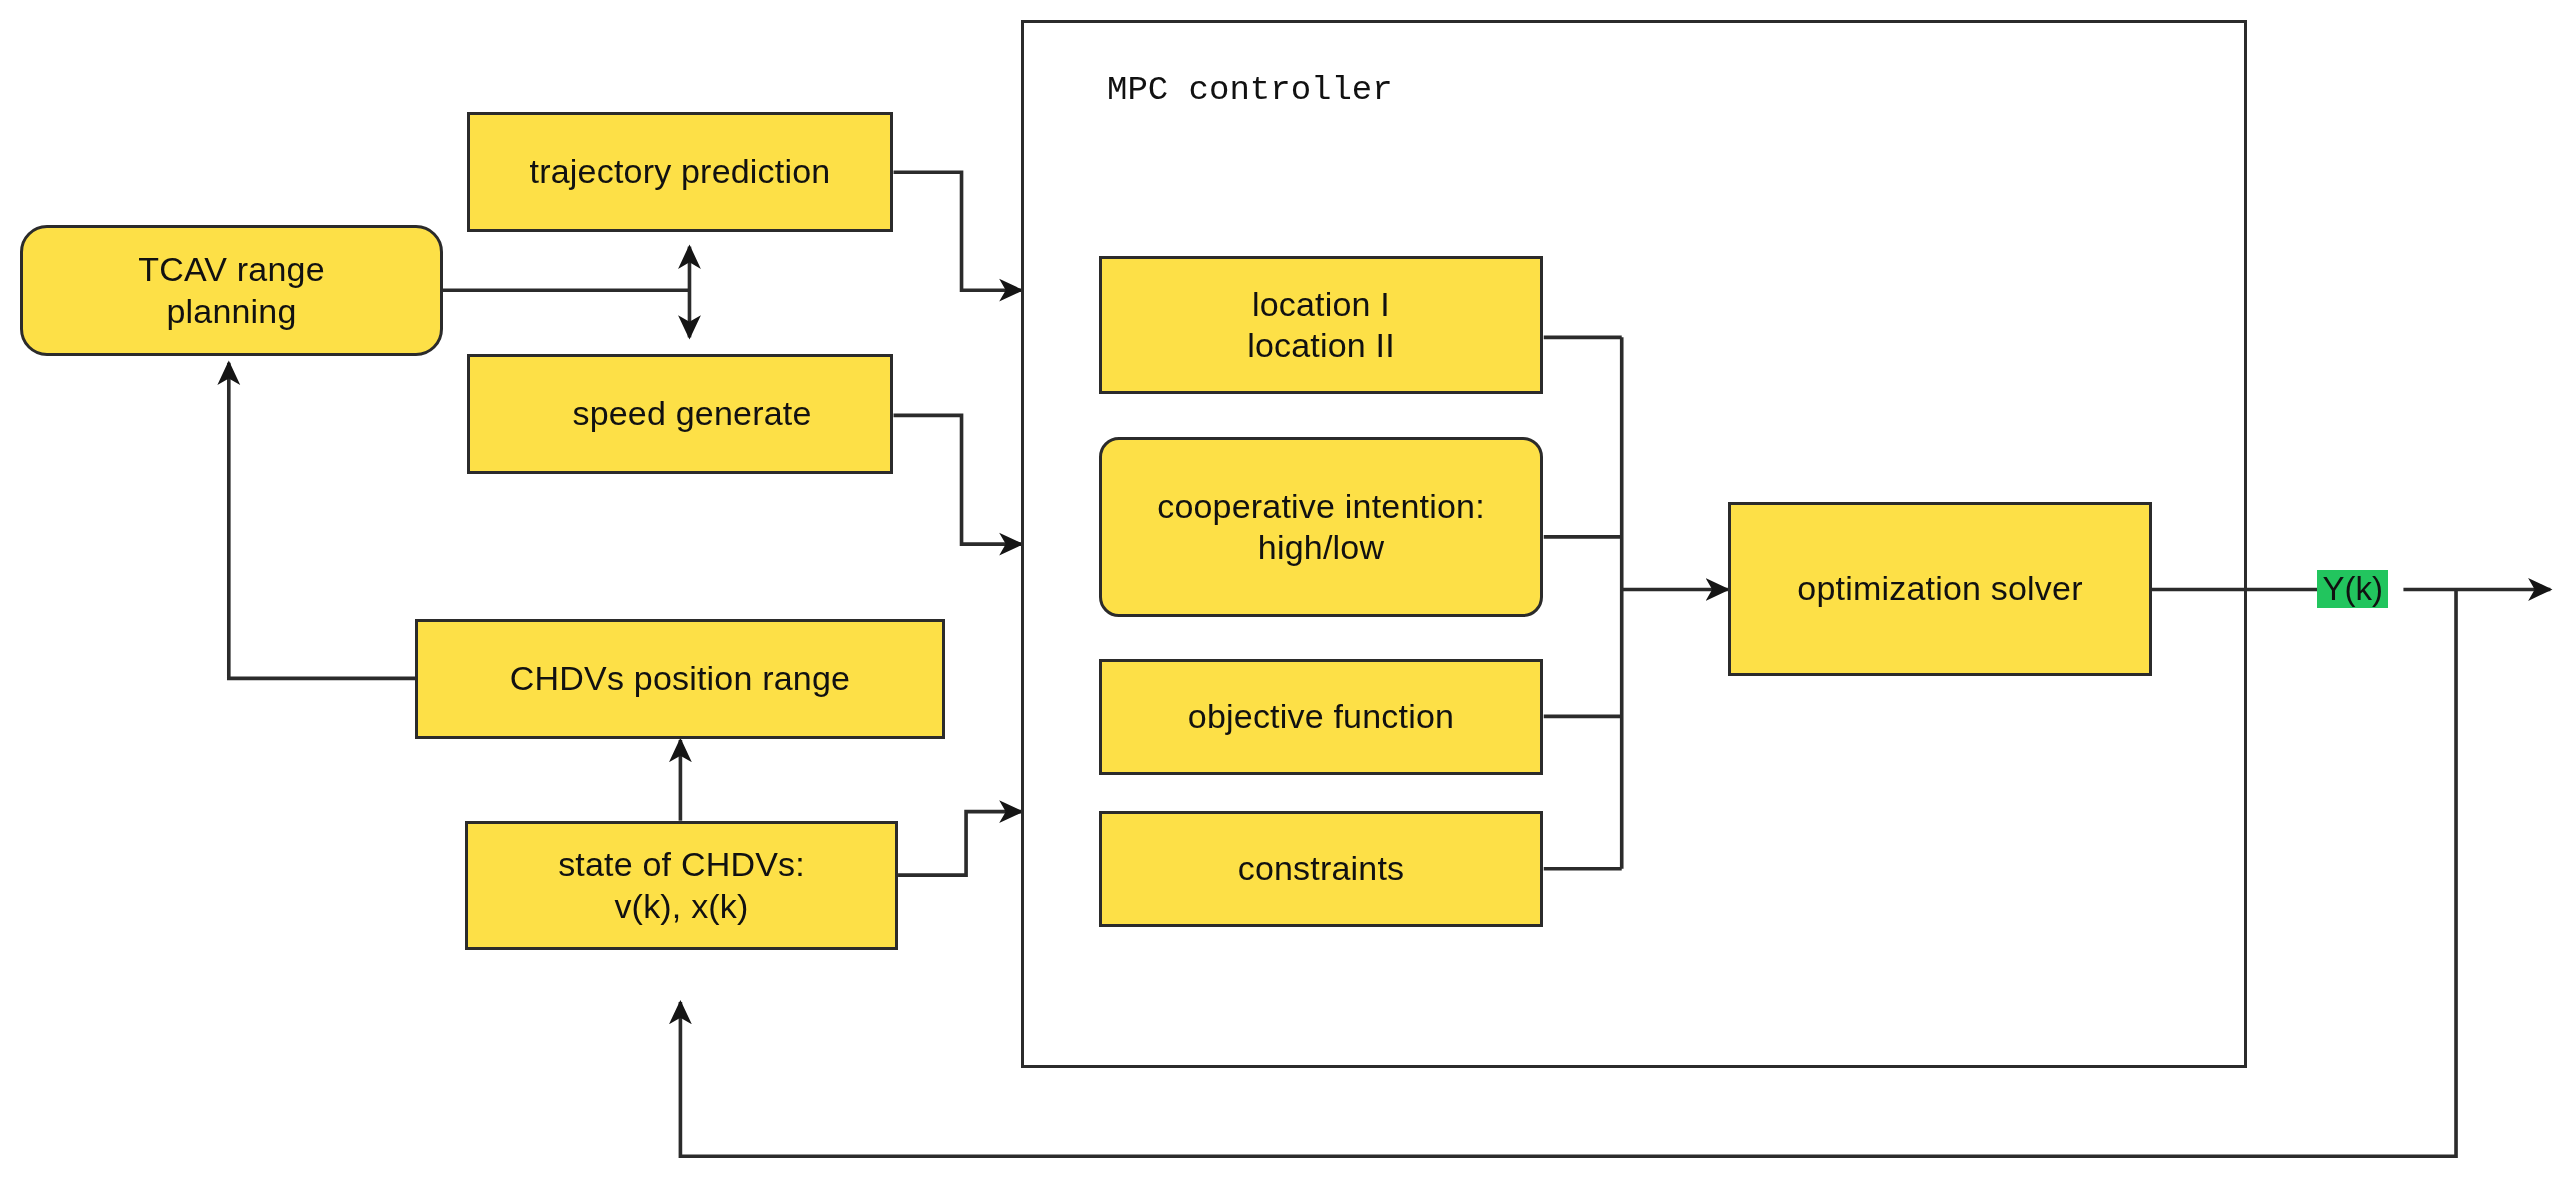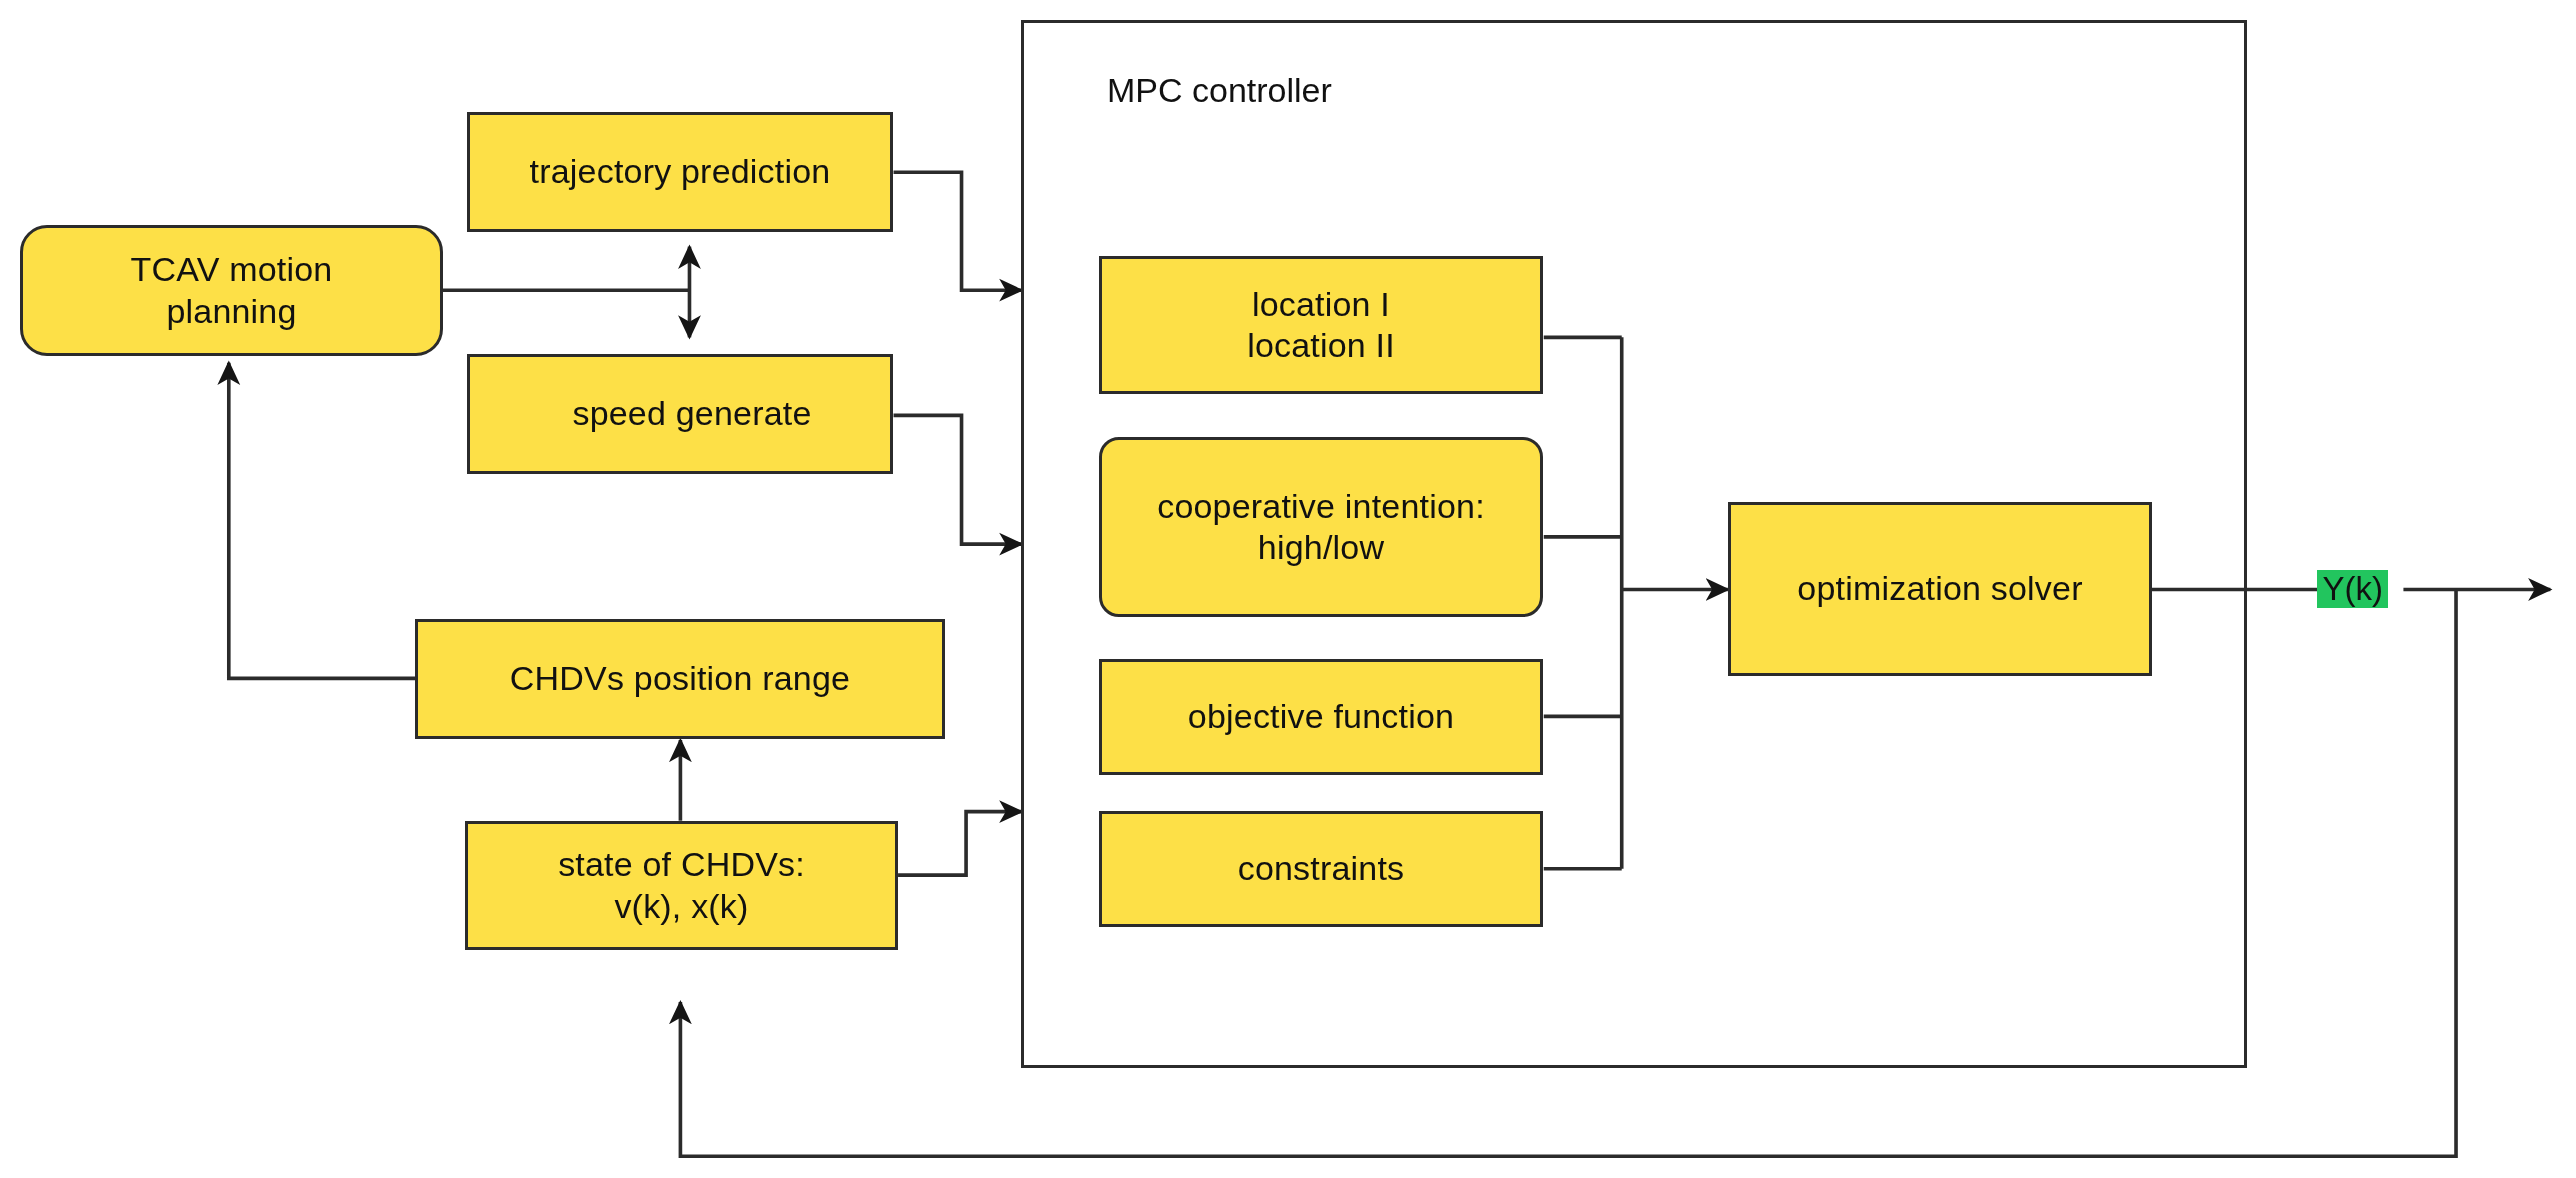--- a/index.html
+++ b/index.html
@@ -102,23 +102,23 @@
 
       <path d="M 2372 650 L 2555 650"></path>
       <path d="M 2650 650 L 2812 650" marker-end="url(#arrow)"></path>
 
       <path d="M 2708 650 L 2708 1275 L 750 1275 L 750 1105" marker-end="url(#arrow)"></path>
 
     </g>
   </svg>
 
   <div class="group-box" style="left:1021px; top:20px; width:1226px; height:1048px;"></div>
-  <div class="group-title" style="left:1107px; top:71px;">MPC controller</div>
+  <div class="group-title" style="left:1107px; top:71px;font-family:Liberation Mono, monospace;">MPC controller</div>
 
-  <div class="node rounded" style="left:20px; top:225px; width:423px; height:131px;">TCAV motion
+  <div class="node rounded" style="left:20px; top:225px; width:423px; height:131px;">TCAV range
 planning</div>
 
   <div class="node" style="left:467px; top:112px; width:426px; height:120px;">trajectory prediction</div>
 
   <div class="node" style="left:467px; top:354px; width:426px; height:120px;padding-left:24px;">speed generate</div>
 
   <div class="node" style="left:415px; top:619px; width:530px; height:120px;">CHDVs position range</div>
 
   <div class="node" style="left:465px; top:821px; width:433px; height:129px;">state of CHDVs:
 v(k), x(k)</div>

